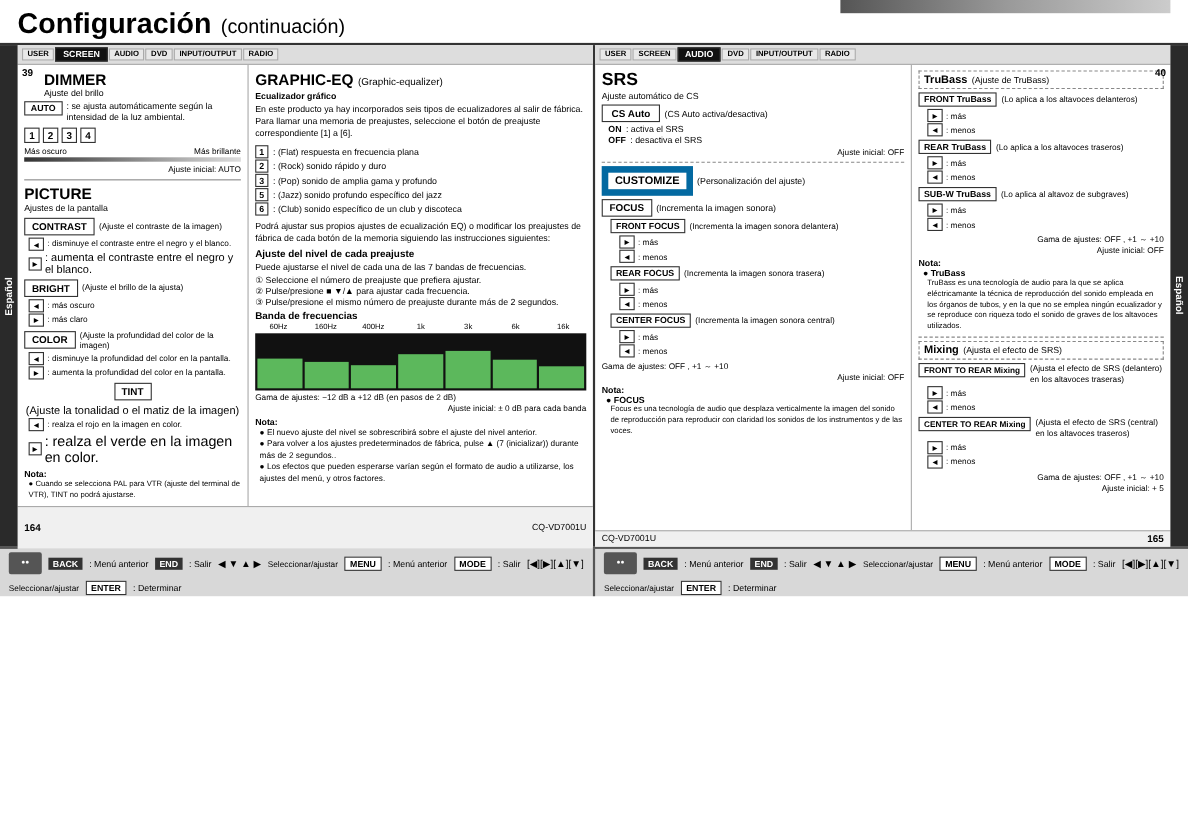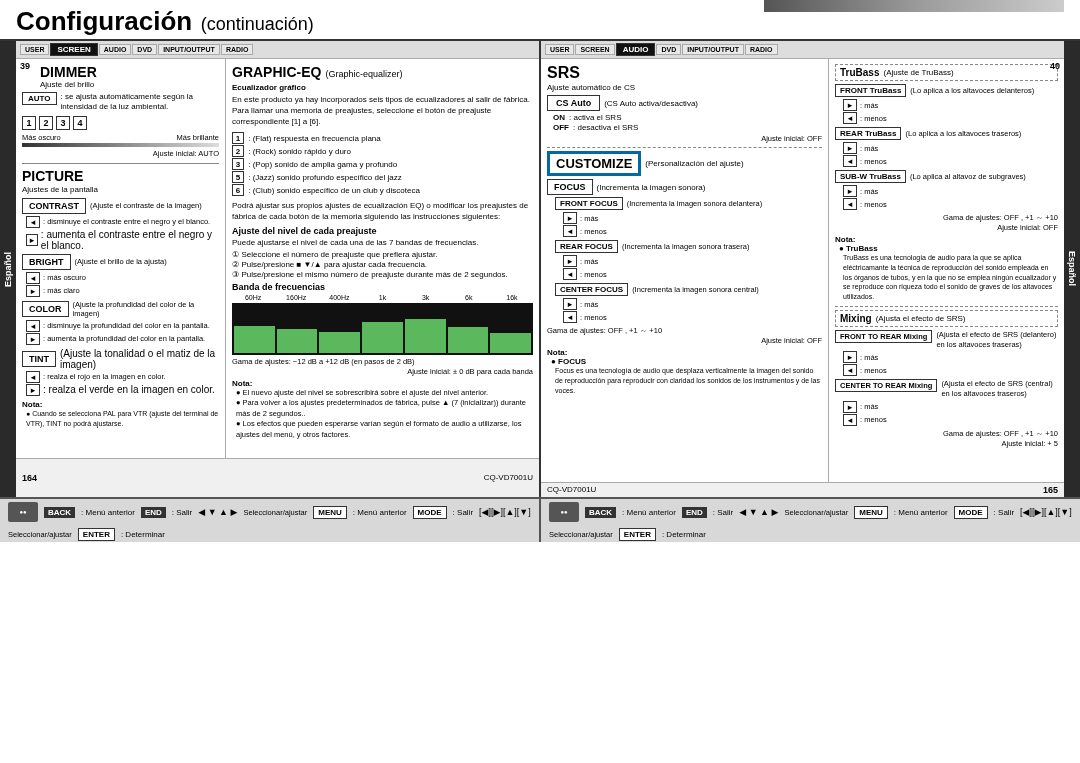--- a/index.html
+++ b/index.html
@@ -103,31 +103,31 @@
             </div>
             <div style="display:flex;align-items:center;gap:3px;margin:1px 0 1px 4px;">
               <span style="border:1px solid #333;width:14px;height:12px;display:inline-flex;align-items:center;justify-content:center;font-size:9px;cursor:pointer;">◂</span>
               <span style="font-size:7.5px;">: disminuye la profundidad del color en la pantalla.</span>
             </div>
             <div style="display:flex;align-items:center;gap:3px;margin:1px 0 3px 4px;">
               <span style="border:1px solid #333;width:14px;height:12px;display:inline-flex;align-items:center;justify-content:center;font-size:9px;cursor:pointer;">▸</span>
               <span style="font-size:7.5px;">: aumenta la profundidad del color en la pantalla.</span>
             </div>
 
-            <div style="display:flex;align-items:center;gap:4px;margin-bottom:0;">
+            <div style="display:flex;align-items:center;gap:4px;margin-bottom:0;flex-direction:column;">
               <span style="border:1px solid #333;padding:2px 6px;font-size:9px;font-weight:bold;background:#fff;cursor:pointer;">TINT</span>
               <span style="font-size:10px;">(Ajuste la tonalidad o el matiz de la imagen)</span>
             </div>
             <div style="display:flex;align-items:center;gap:3px;margin:1px 0 1px 4px;">
               <span style="border:1px solid #333;width:14px;height:12px;display:inline-flex;align-items:center;justify-content:center;font-size:9px;cursor:pointer;">◂</span>
               <span style="font-size:7.5px;">: realza el rojo en la imagen en color.</span>
             </div>
             <div style="display:flex;align-items:center;gap:3px;margin:1px 0 3px 4px;">
               <span style="border:1px solid #333;width:14px;height:12px;display:inline-flex;align-items:center;justify-content:center;font-size:9px;cursor:pointer;">▸</span>
-              <span style="font-size:10px;">: realza el verde en la imagen en color.</span>
+              <span style="font-size:13px;">: realza el verde en la imagen en color.</span>
             </div>
 
             <div style="margin-top:4px;">
               <div style="font-size:8px;font-weight:bold;">Nota:</div>
               <div style="font-size:7px;line-height:1.4;margin-left:4px;">● Cuando se selecciona PAL para VTR (ajuste del terminal de VTR), TINT no podrá ajustarse.</div>
             </div>
           </div>
         </div>
 
         <div style="flex:1;padding:5px 6px;overflow:hidden;">
@@ -225,21 +225,21 @@
               <span style="font-size:8px;font-weight:bold;">OFF</span>
               <span style="font-size:8px;">: desactiva el SRS</span>
             </div>
             <div style="font-size:7.5px;text-align:right;margin-bottom:4px;">Ajuste inicial: OFF</div>
           </div>
 
           <hr style="border:none;border-top:1px dashed #888;margin:3px 0;">
 
           <div>
             <div style="display:flex;align-items:center;gap:4px;margin-bottom:3px;">
-              <span style="border:3px solid #0369a1;padding:2px 6px;font-size:13px;font-weight:bold;background:#fff;cursor:pointer;">CUSTOMIZE</span>
+              <span style="border:6px solid #0369a1;padding:2px 6px;font-size:10px;font-weight:bold;background:#fff;cursor:pointer;">CUSTOMIZE</span>
               <span style="font-size:8px;">(Personalización del ajuste)</span>
             </div>
 
             <div style="display:flex;align-items:center;gap:4px;margin-bottom:2px;">
               <span style="border:1px solid #333;padding:2px 6px;font-size:9px;font-weight:bold;background:#fff;cursor:pointer;">FOCUS</span>
               <span style="font-size:8px;">(Incrementa la imagen sonora)</span>
             </div>
 
             <div style="display:flex;align-items:center;gap:4px;margin-bottom:2px;margin-left:8px;">
               <span style="border:1px solid #333;padding:1px 4px;font-size:8px;font-weight:bold;background:#fff;cursor:pointer;">FRONT FOCUS</span>

